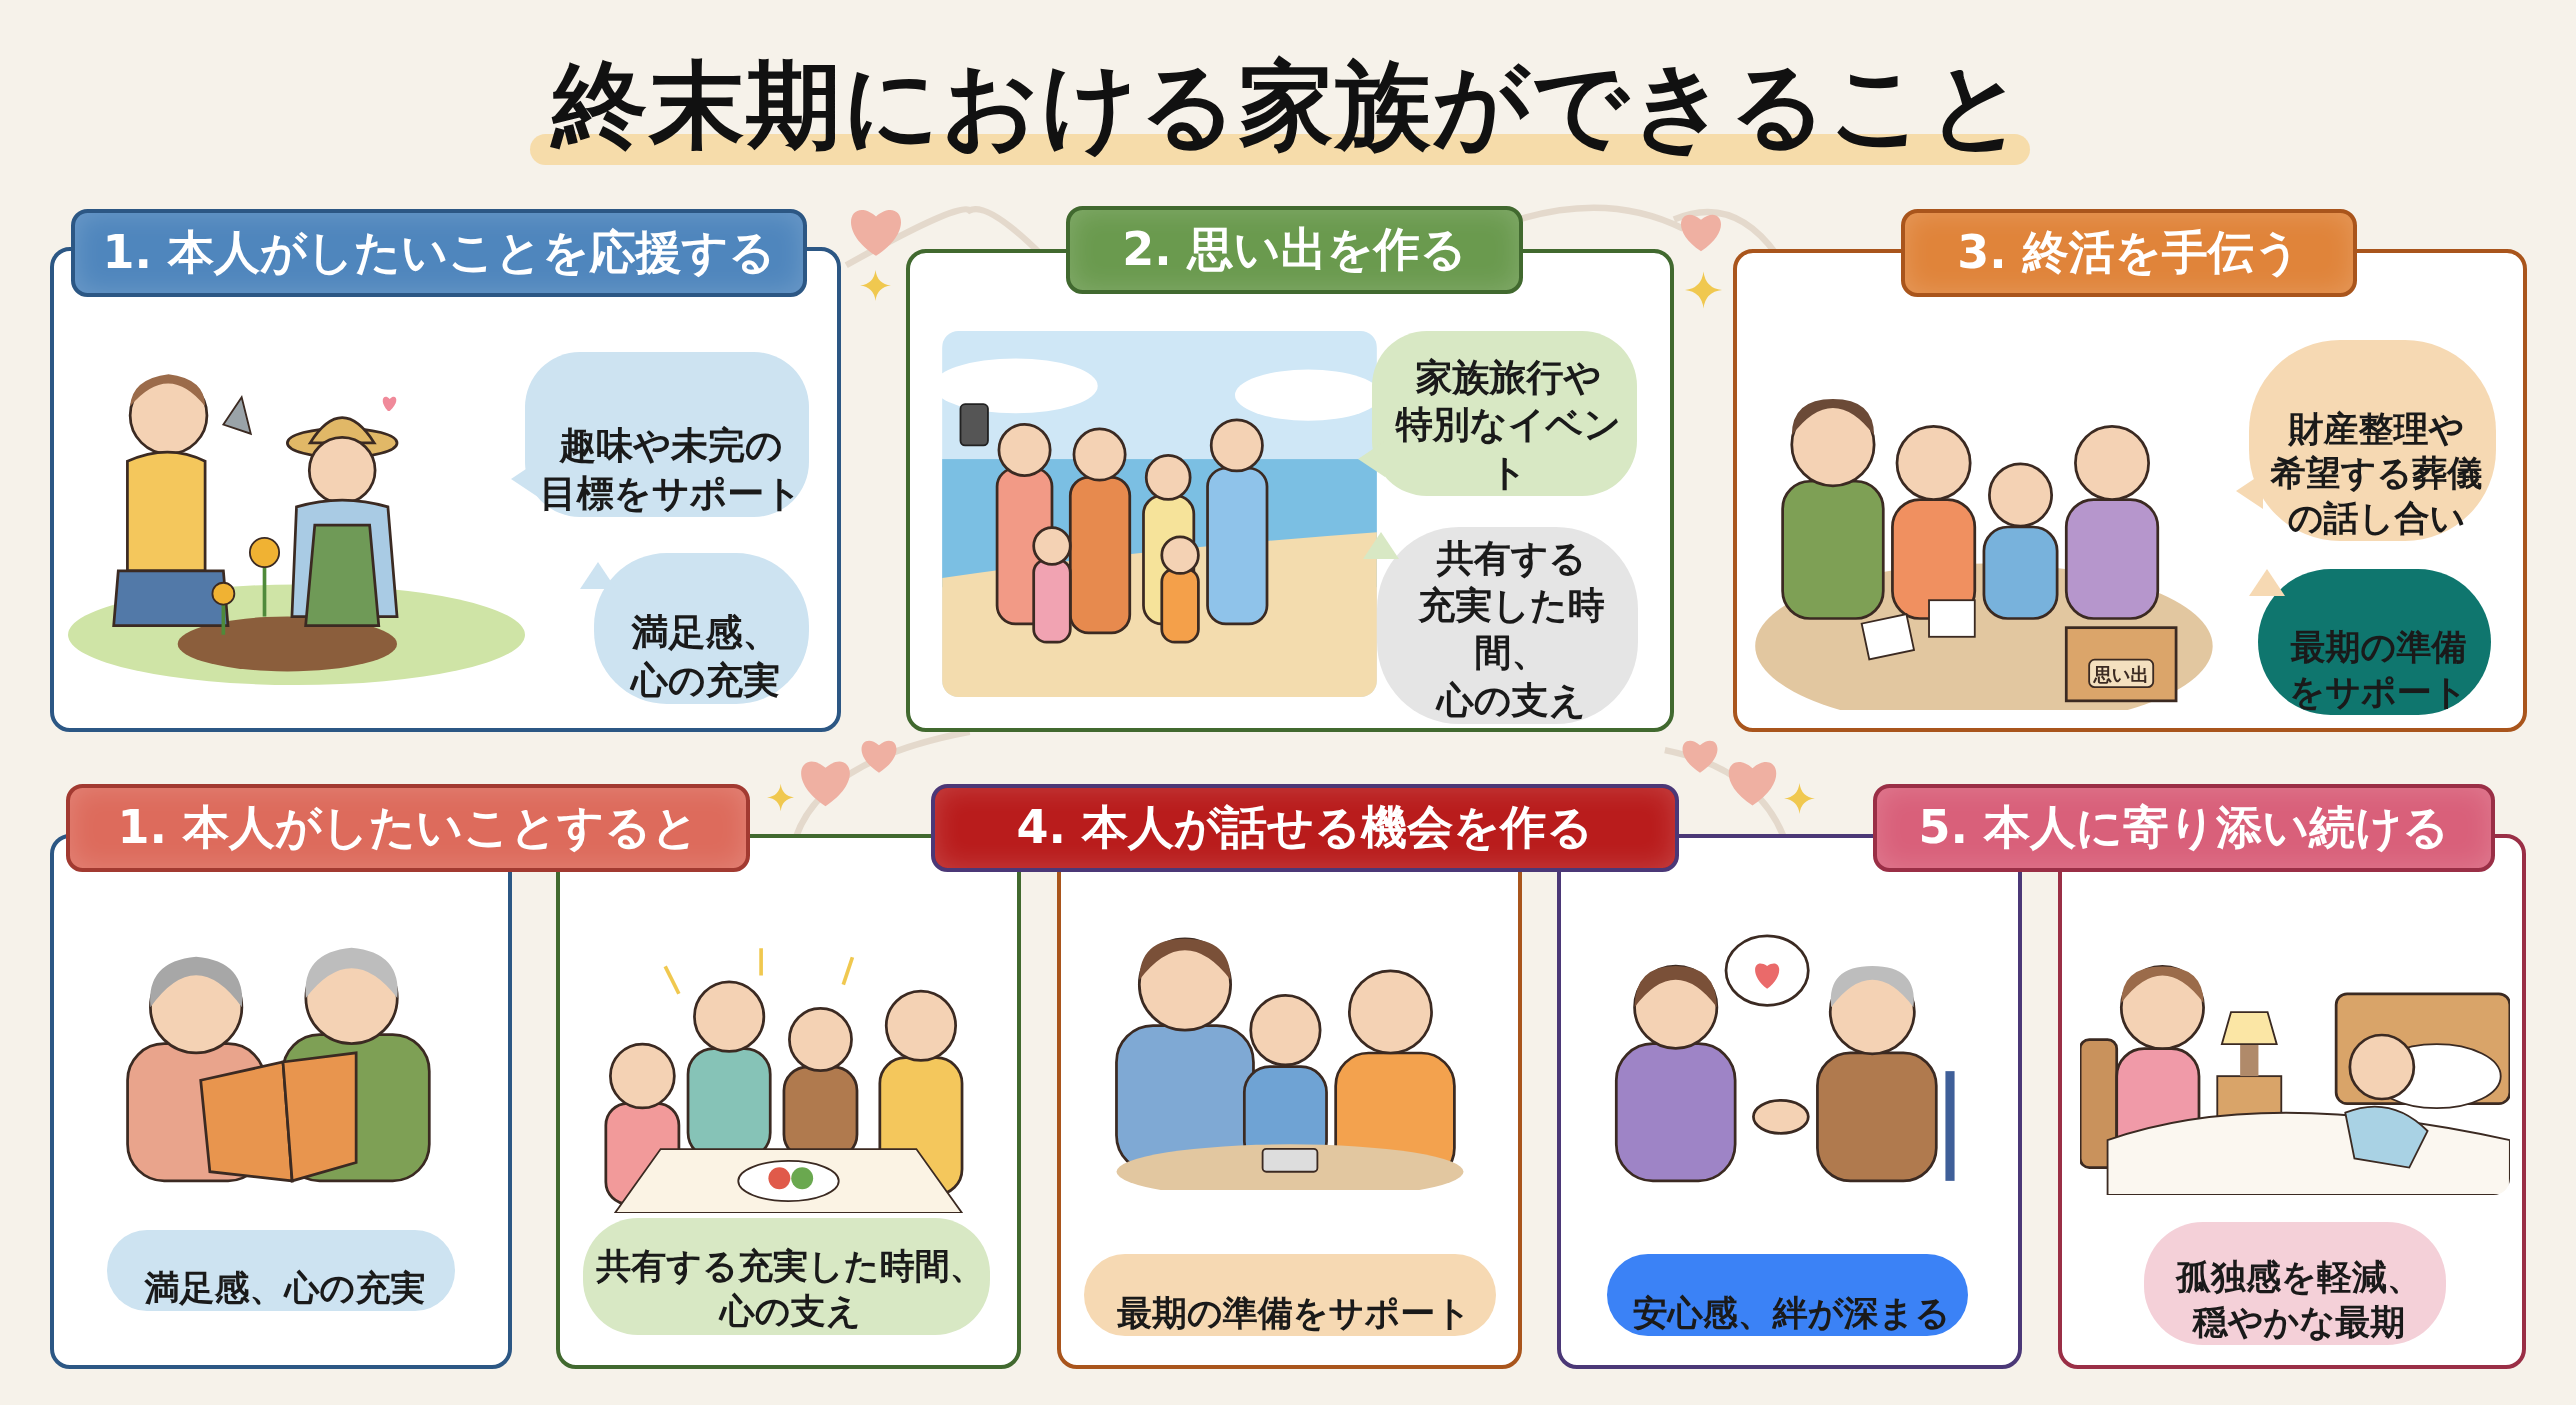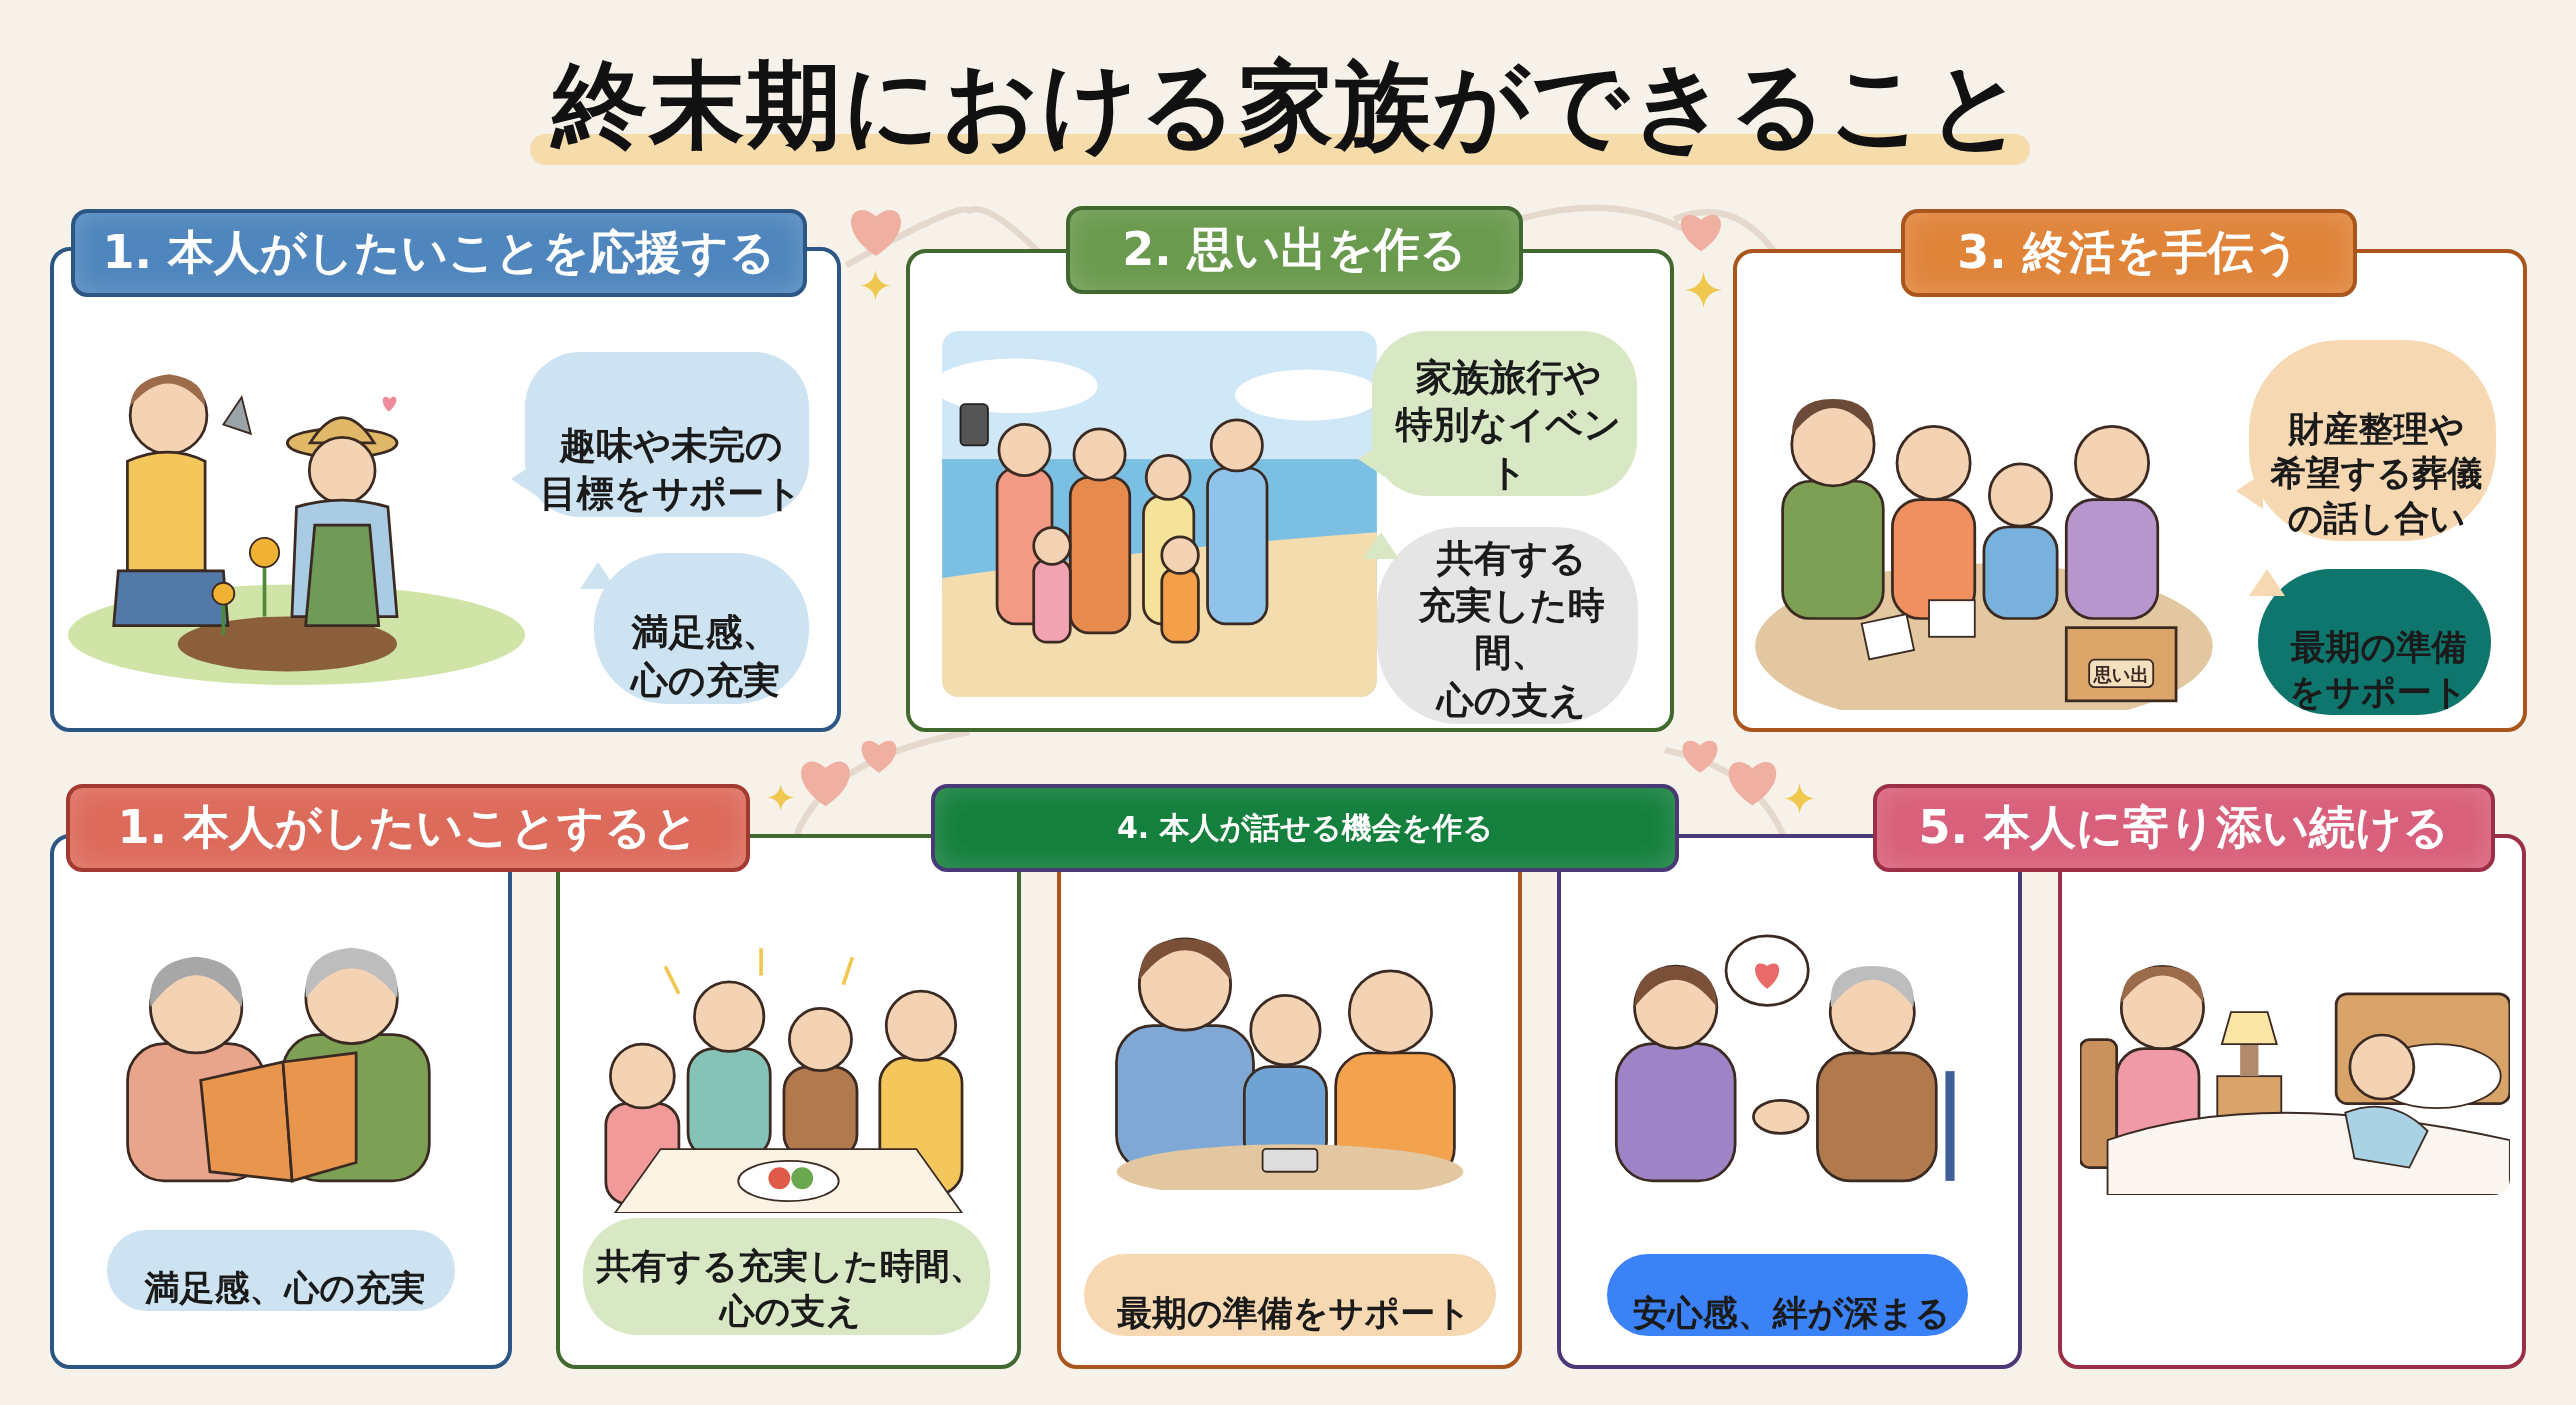--- a/index.html
+++ b/index.html
@@ -342,18 +342,24 @@
       <rect x="150" y="150" width="70" height="50" fill="#d9a469" stroke="#3b2a22" stroke-width="2"></rect>
       <rect x="175" y="110" width="20" height="40" fill="#b08a6a"></rect>
       <path d="M165 80 L205 80 L215 115 L155 115Z" fill="#fbe6a5" stroke="#3b2a22" stroke-width="2"></path>
       <rect x="280" y="60" width="190" height="120" rx="12" fill="#d9a469" stroke="#3b2a22" stroke-width="3"></rect>
       <ellipse cx="390" cy="150" rx="70" ry="35" fill="#fff" stroke="#3b2a22" stroke-width="2"></ellipse>
       <circle cx="330" cy="140" r="35" fill="#f4d2b4" stroke="#3b2a22" stroke-width="3"></circle>
       <path d="M30 220 Q200 160 470 220 L470 280 L30 280Z" fill="#fbf7f0" stroke="#3b2a22" stroke-width="2"></path>
       <path d="M290 190 Q340 170 380 210 L360 250 L300 240Z" fill="#a9d2e4" stroke="#3b2a22" stroke-width="2"></path>
     </svg>
   </div>
+  <div class="bubble" style="left:82px;top:384px;width:302px;height:123px;background:#f4d0d8;font-size:35px;border-radius:59px;">
+    <div>
+      <span class="line">孤独感を軽減、</span>
+      <span class="line">穏やかな最期</span>
+    </div>
+  </div>
 </div>
 
 <div class="badge" style="left:66px;top:784px;width:684px;height:88px;background:#dd6b5c;border-color:#a23a31;font-size:46px;line-height:79px;">1. 本人がしたいことすると</div>
-<div class="badge" style="left:931px;top:784px;width:748px;height:88px;background:#15803d;border-color:#4b3877;font-size:30px;line-height:79px;">4. 本人が話せる機会を作る</div>
+<div class="badge" style="left:931px;top:784px;width:748px;height:88px;background:#b91c1c;border-color:#4b3877;font-size:46px;line-height:79px;">4. 本人が話せる機会を作る</div>
 <div class="badge" style="left:1873px;top:784px;width:622px;height:88px;background:#d9607a;border-color:#9a2f46;font-size:46px;line-height:79px;">5. 本人に寄り添い続ける</div>
 
 
 </body></html>

